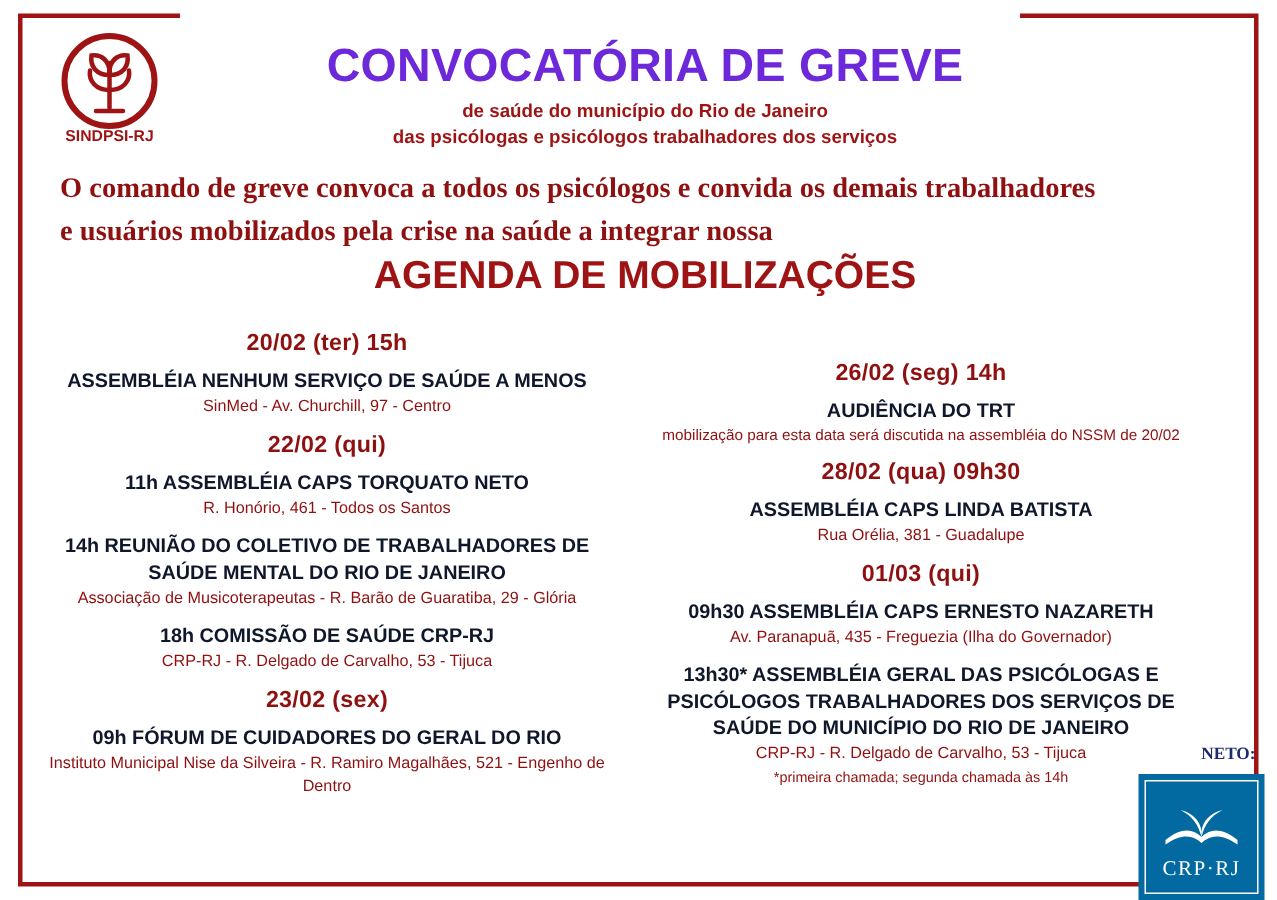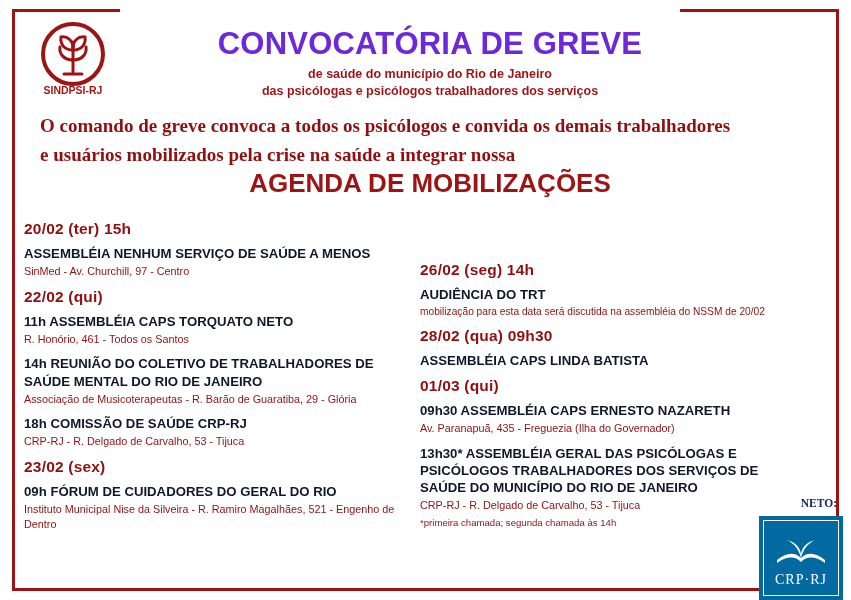--- a/index.html
+++ b/index.html
@@ -98,23 +98,23 @@
     font-size: 26px;
   }
 
   
   .col {
     position: absolute;
     top: 212px;
     color: #8f1010;
   }
   .col-left { left: 24px; width: 388px; }
-  .col-right { left: 420px; width: 388px; margin-top: 21px; }
-
-  .block { text-align: left; margin-bottom: 4px; }
+  .col-right { left: 420px; width: 388px; }
+
+  .block { text-align: center; margin-bottom: 4px; }
   .date {
     font-weight: bold;
     font-size: 15.5px;
     color: #8f1010;
     margin: 8px 0 7px 0;
     letter-spacing: 0.2px;
   }
   .event {
     font-weight: bold;
     font-size: 13.2px;
@@ -251,20 +251,21 @@
 
     <div class="block">
       <div class="date">26/02 (seg) 14h</div>
       <div class="event">AUDIÊNCIA DO TRT</div>
       <div class="note">mobilização para esta data será discutida na assembléia do NSSM de 20/02</div>
     </div>
 
     <div class="block">
       <div class="date">28/02 (qua) 09h30</div>
       <div class="event">ASSEMBLÉIA CAPS LINDA BATISTA</div>
+      <div class="place">Rua Orélia, 381 - Guadalupe</div>
     </div>
 
     <div class="block">
       <div class="date">01/03 (qui)</div>
       <div class="event">09h30 ASSEMBLÉIA CAPS ERNESTO NAZARETH</div>
       <div class="place">Av. Paranapuã, 435 - Freguezia (Ilha do Governador)</div>
       <div class="event">13h30* ASSEMBLÉIA GERAL DAS PSICÓLOGAS E PSICÓLOGOS TRABALHADORES DOS SERVIÇOS DE SAÚDE DO MUNICÍPIO DO RIO DE JANEIRO</div>
       <div class="place" style="margin-bottom:2px;">CRP-RJ - R. Delgado de Carvalho, 53 - Tijuca</div>
       <div class="footnote">*primeira chamada; segunda chamada às 14h</div>
     </div>

